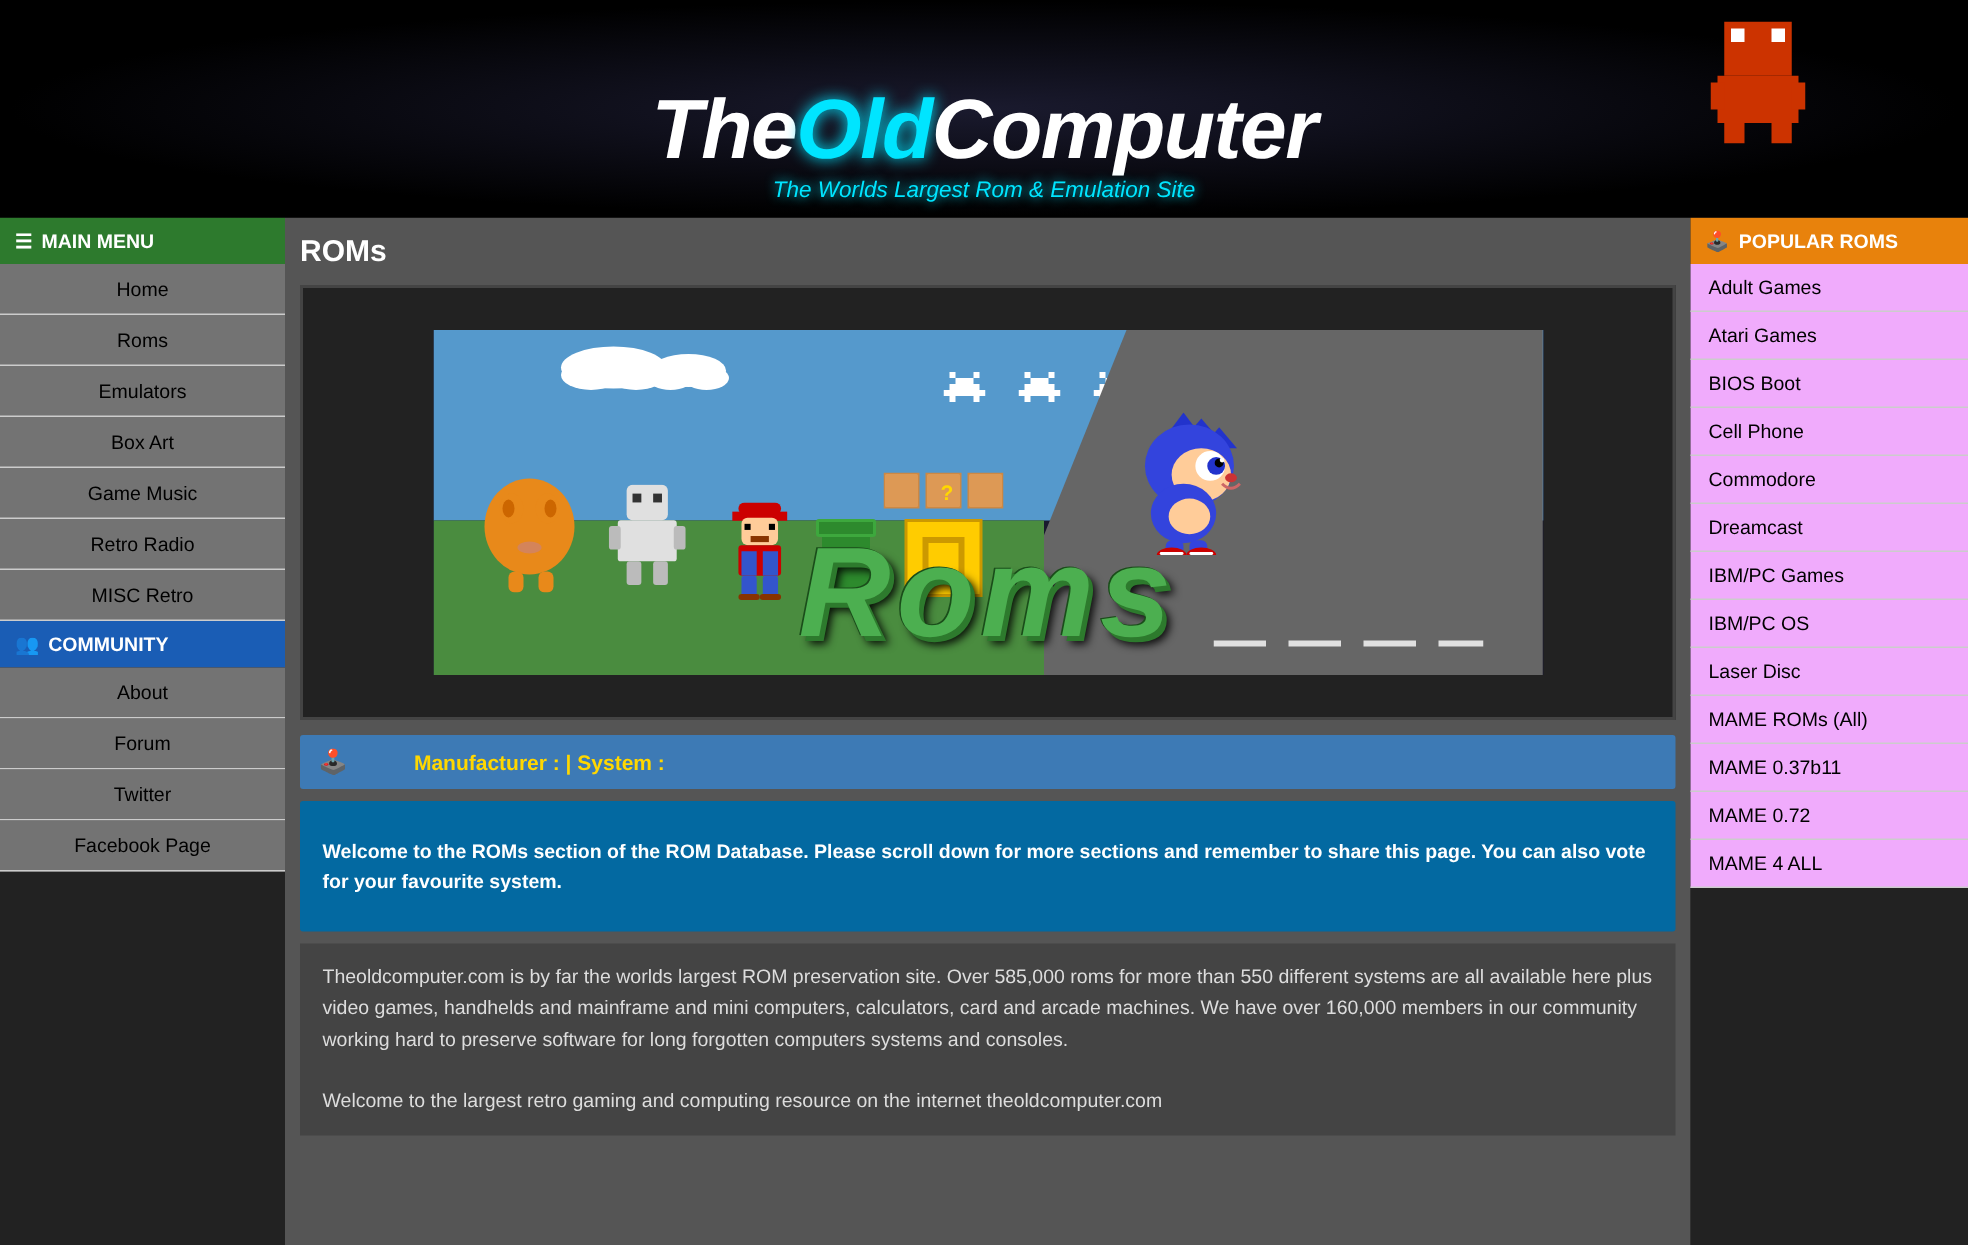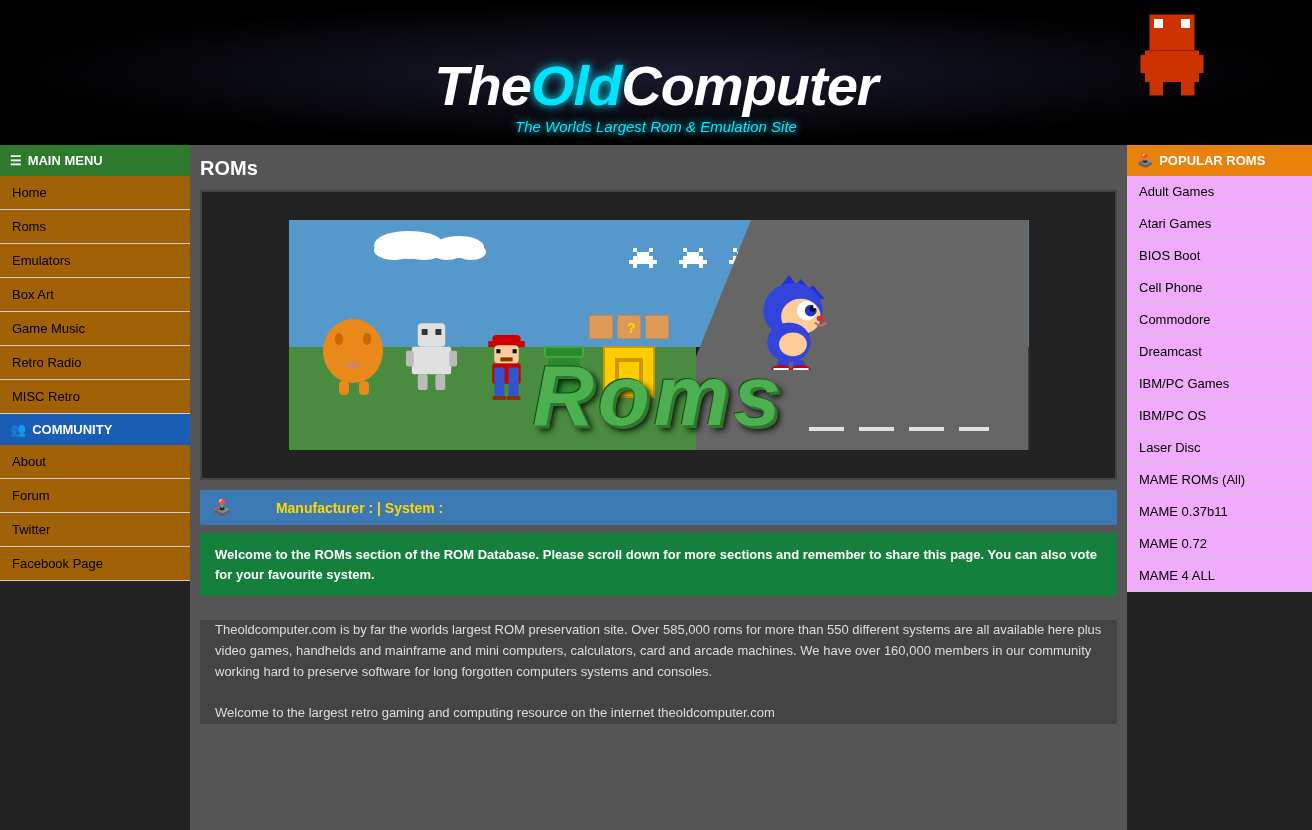--- a/index.html
+++ b/index.html
@@ -75,27 +75,28 @@
       padding: 8px 10px;
       display: flex;
       align-items: center;
       gap: 6px;
     }
     .sidebar-section-header.community {
       background: #1a5db5;
     }
     .sidebar-item {
       display: block;
-      background: #a16207;
+      background: #737373;
       color: #000;
       text-decoration: none;
       padding: 9px 12px;
       border-bottom: 1px solid #ccc;
       font-size: 13px;
       cursor: pointer;
+      text-align: center;
     }
 
     
     .center-content {
       flex: 1;
       background: #555;
       padding: 10px;
     }
     .page-title {
       color: #fff;
@@ -141,31 +142,31 @@
     }
     .manufacturer-text {
       color: #ffd700;
       font-weight: bold;
       font-size: 14px;
       margin-left: 36px;
     }
 
     
     .desc-box {
-      background: #15803d;
-      padding: 12px 15px;
-      margin-bottom: 24px;
+      background: #0369a1;
+      padding: 24px 15px;
+      margin-bottom: 8px;
       border-radius: 2px;
       color: #fff;
       font-size: 13px;
       line-height: 1.5;
     }
     .desc-box-dark {
       background: #444;
-      padding: 0 15px;
+      padding: 12px 15px;
       color: #ddd;
       font-size: 13px;
       line-height: 1.6;
     }
     .desc-bold {
       font-weight: bold;
     }
 
     
     .right-sidebar {

